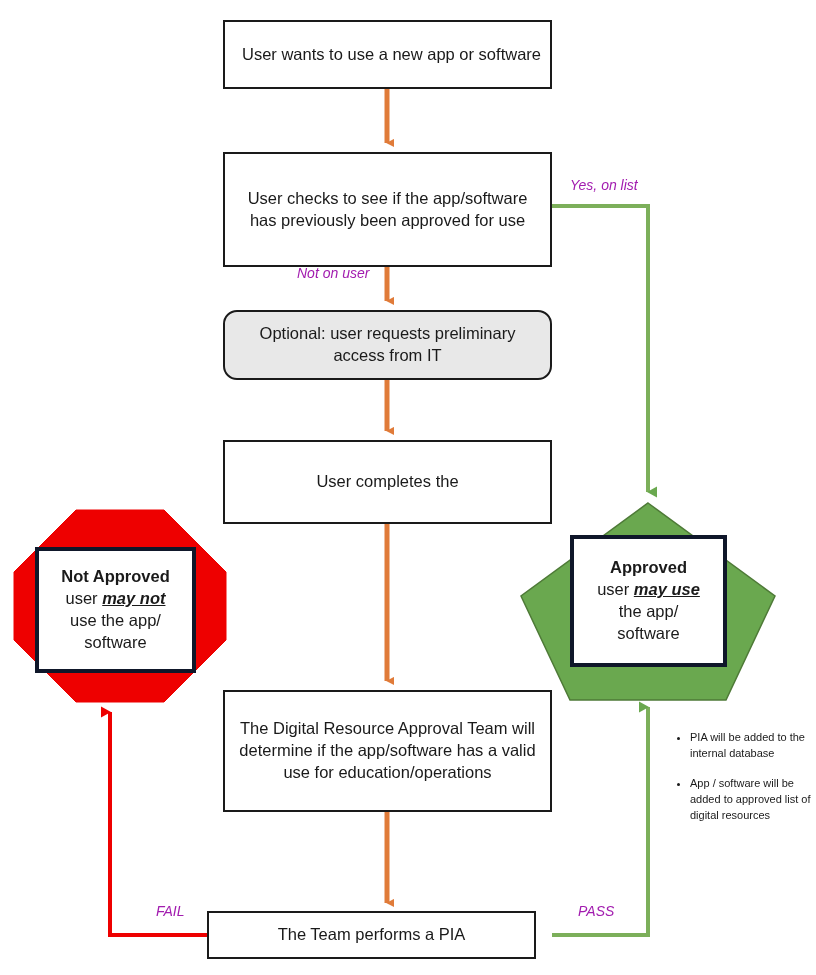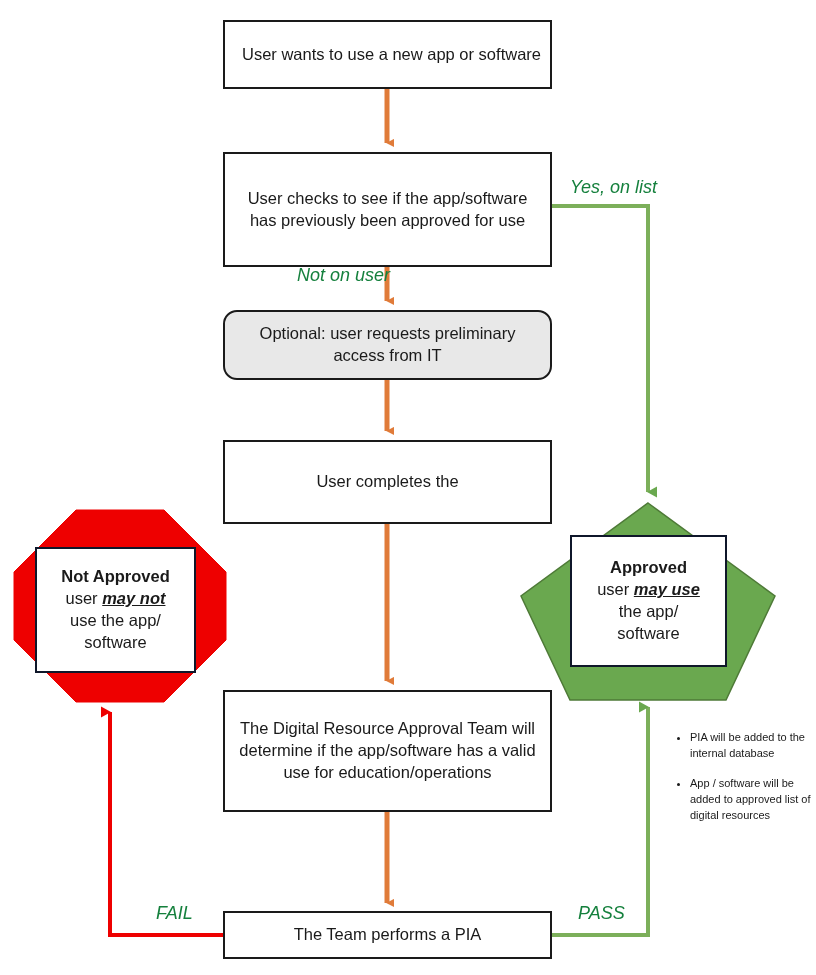--- a/index.html
+++ b/index.html
@@ -20,31 +20,31 @@
     padding:4px 8px;
   }
   .node.gray{background:#e8e8e8;}
 
   .node .txt{display:block;width:100%;}
   .link{color:#1717c9;text-decoration:underline;}
 
   .edge-label{
     position:absolute;
     font-style:italic;
-    font-size:18px;
-    color:#15803d;
+    font-size:14px;
+    color:#a21caf;
     white-space:nowrap;
   }
 
   svg.wires{position:absolute;left:0;top:0;width:816px;height:975px;overflow:visible;}
 
   .terminal-box{
     position:absolute;
     box-sizing:border-box;
-    border:2px solid #0f172a;
+    border:4px solid #0f172a;
     background:#ffffff;
     text-align:center;
     font-size:16.5px;
     line-height:1.33;
     display:flex;
     flex-direction:column;
     align-items:center;
     justify-content:center;
     padding:2px 6px;
   }
@@ -116,21 +116,21 @@
   <div class="node" style="left:223px;top:440px;width:329px;height:84px;">
     <span class="txt">
       <span>User completes the</span><br>
     </span>
   </div>
 
   <div class="node" style="left:223px;top:690px;width:329px;height:122px;">
     <span class="txt">The Digital Resource Approval Team will determine if the app/software has a valid use for education/operations</span>
   </div>
 
-  <div class="node" style="left:223px;top:911px;width:329px;height:48px;">
+  <div class="node" style="left:207px;top:911px;width:329px;height:48px;">
     <span class="txt">The Team performs a PIA</span>
   </div>
 
   <div class="terminal-box" style="left:35px;top:547px;width:161px;height:126px;">
     <div class="hdr">Not Approved</div>
     <div>
       <span>user </span><span class="em">may not</span>
     </div>
     <div>use the app/</div>
     <div>software</div>

